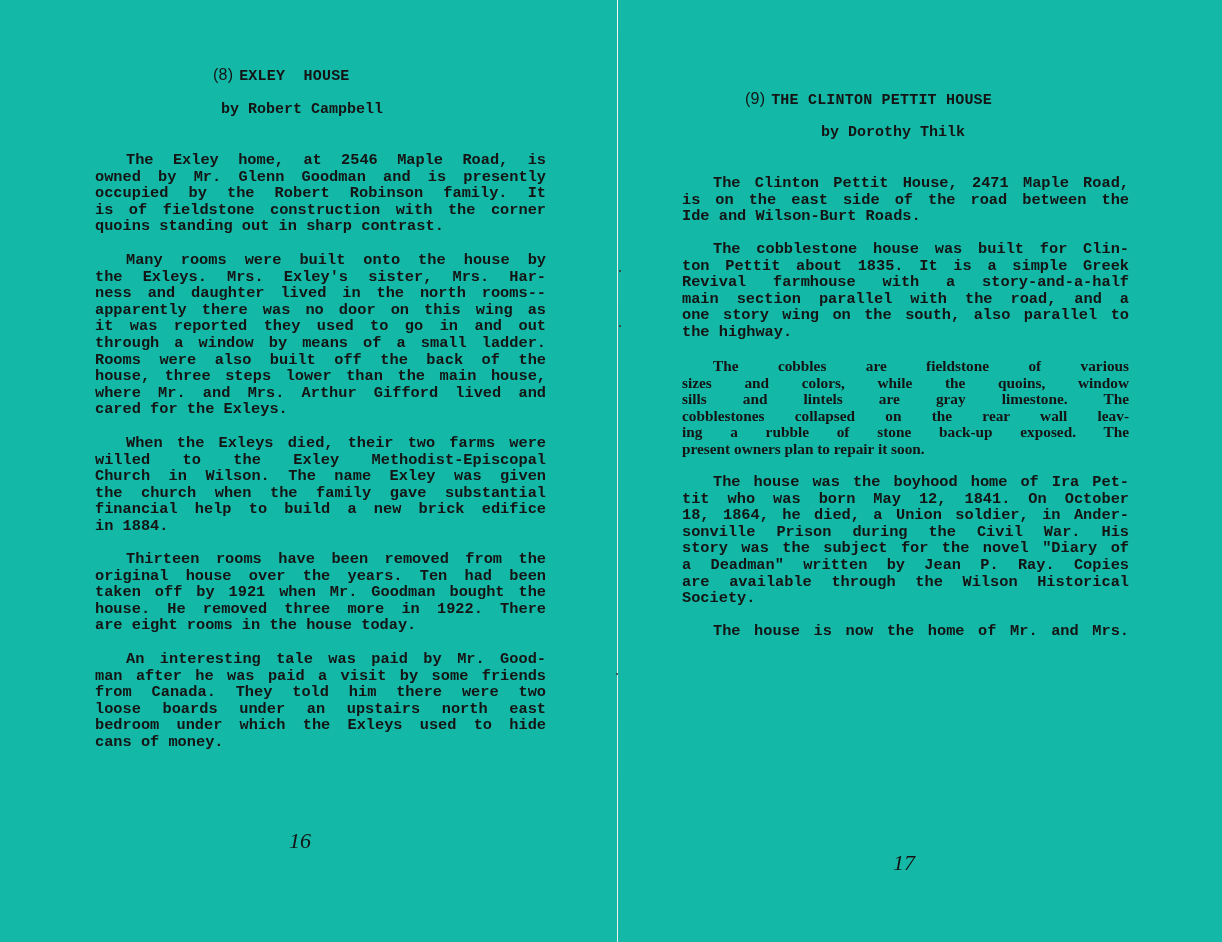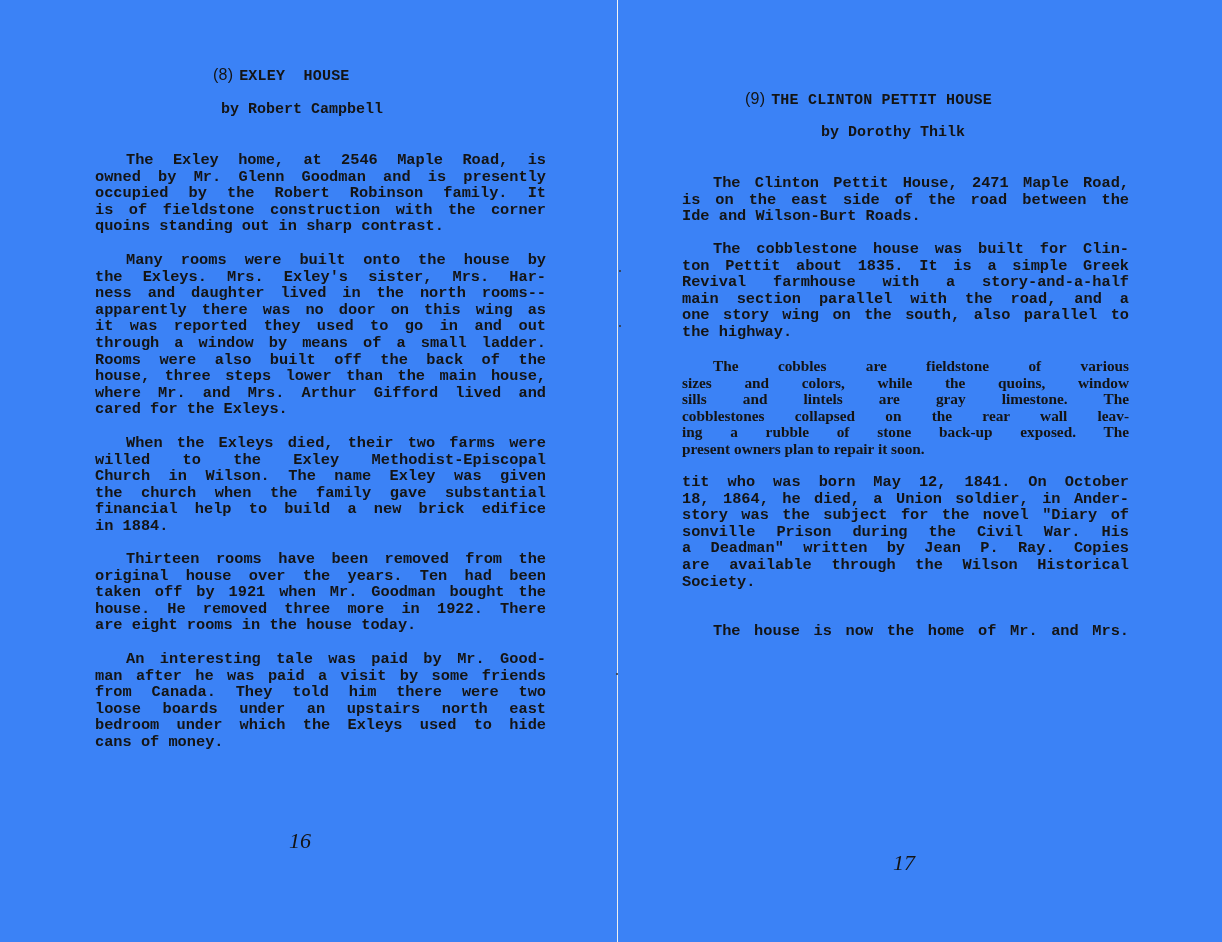--- a/index.html
+++ b/index.html
@@ -12,21 +12,21 @@
       height: 942px;
       position: relative;
       overflow: hidden;
       font-family: "Liberation Mono", "DejaVu Sans Mono", monospace;
       color: #141414;
     }
     .spread {
       position: absolute;
       left: 0; top: 0;
       width: 1222px; height: 942px;
-      background: #3b82f6;
+      background: #14b8a6;
     }
     .gutter {
       position: absolute;
       left: 617px;
       top: 0;
       width: 1px;
       height: 942px;
       background: linear-gradient(to bottom, #f4f4f4, #e8e8e8 50%, #f0f0f0);
     }
     .speck {
@@ -172,24 +172,25 @@
         </div>
         <div class="para" style="position: absolute; left: 0px; right: 0px; top: 183px; font-family: Liberation Serif, serif;">
           <span class="line indent">The cobbles are fieldstone of various</span>
           <span class="line">sizes and colors, while the quoins, window</span>
           <span class="line">sills and lintels are gray limestone. The</span>
           <span class="line">cobblestones collapsed on the rear wall leav-</span>
           <span class="line">ing a rubble of stone back-up exposed. The</span>
           <span class="line last">present owners plan to repair it soon.</span>
         </div>
         <div class="para" style="position: absolute; left: 0px; right: 0px; top: 299px;">
+          <span class="line indent">The house was the boyhood home of Ira Pet-</span>
           <span class="line">tit who was born May 12, 1841. On October</span>
           <span class="line">18, 1864, he died, a Union soldier, in Ander-</span>
+          <span class="line">sonville Prison during the Civil War. His</span>
           <span class="line">story was the subject for the novel "Diary of</span>
-          <span class="line">sonville Prison during the Civil War. His</span>
           <span class="line">a Deadman" written by Jean P. Ray. Copies</span>
           <span class="line">are available through the Wilson Historical</span>
           <span class="line last">Society.</span>
         </div>
         <div class="para" style="position: absolute; left: 0px; right: 0px; top: 448px;">
           <span class="line indent">The house is now the home of Mr. and Mrs.</span>
         </div>
       </div>
 
     <div class="page-number" style="left:275px; top:850px;">17</div>

